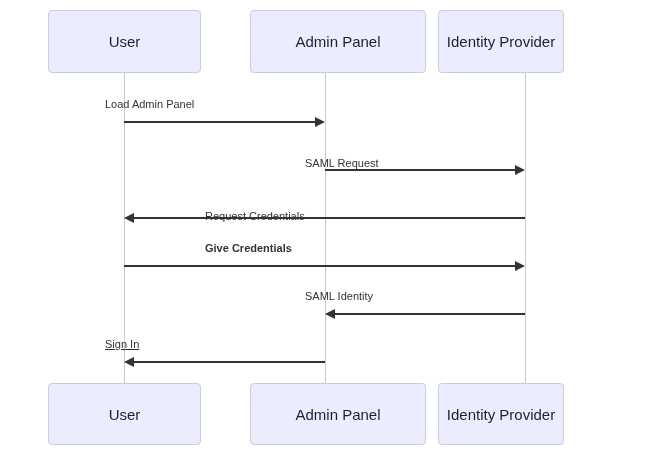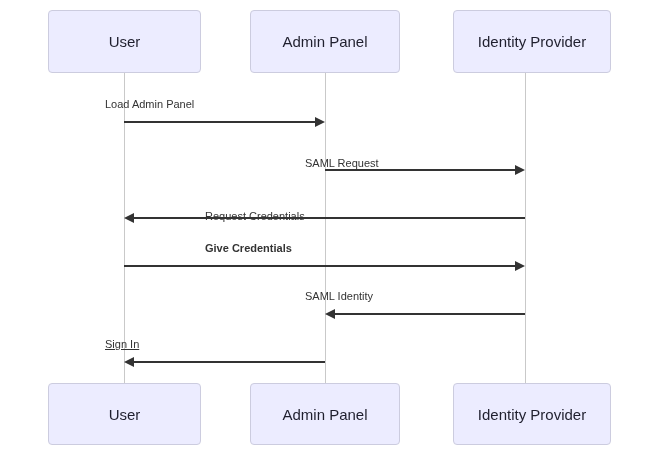--- a/index.html
+++ b/index.html
@@ -11,22 +11,22 @@
     position:absolute; top:73px; height:310px; width:1px; background:#c9c9c9;
   }
   .actor-box {
     position:absolute; background:#ECECFF; border:1px solid #ccccdf;
     border-radius:4px; display:flex; align-items:center; justify-content:center;
     font-size:15px; color:#1f1f2e; box-sizing:border-box;
   }
   .actor-top { top:10px; height:63px; }
   .actor-bottom { top:383px; height:62px; }
   .actor-user { left:48px; width:153px; }
-  .actor-admin { left:250px; width:150px; }
-  .actor-idp { left:453px; width:158px; }
+  .actor-admin { left:250px; width:176px; }
+  .actor-idp { left:438px; width:126px; }
 
   .msg-label {
     position:absolute; width:240px; font-size:11px;
     color:#333333; line-height:20px; white-space:nowrap;
   }
   .msg-line { position:absolute; height:2px; background:#333333; }
   .arrow-head {
     position:absolute; width:0; height:0;
     border-top:5px solid transparent; border-bottom:5px solid transparent;
   }

